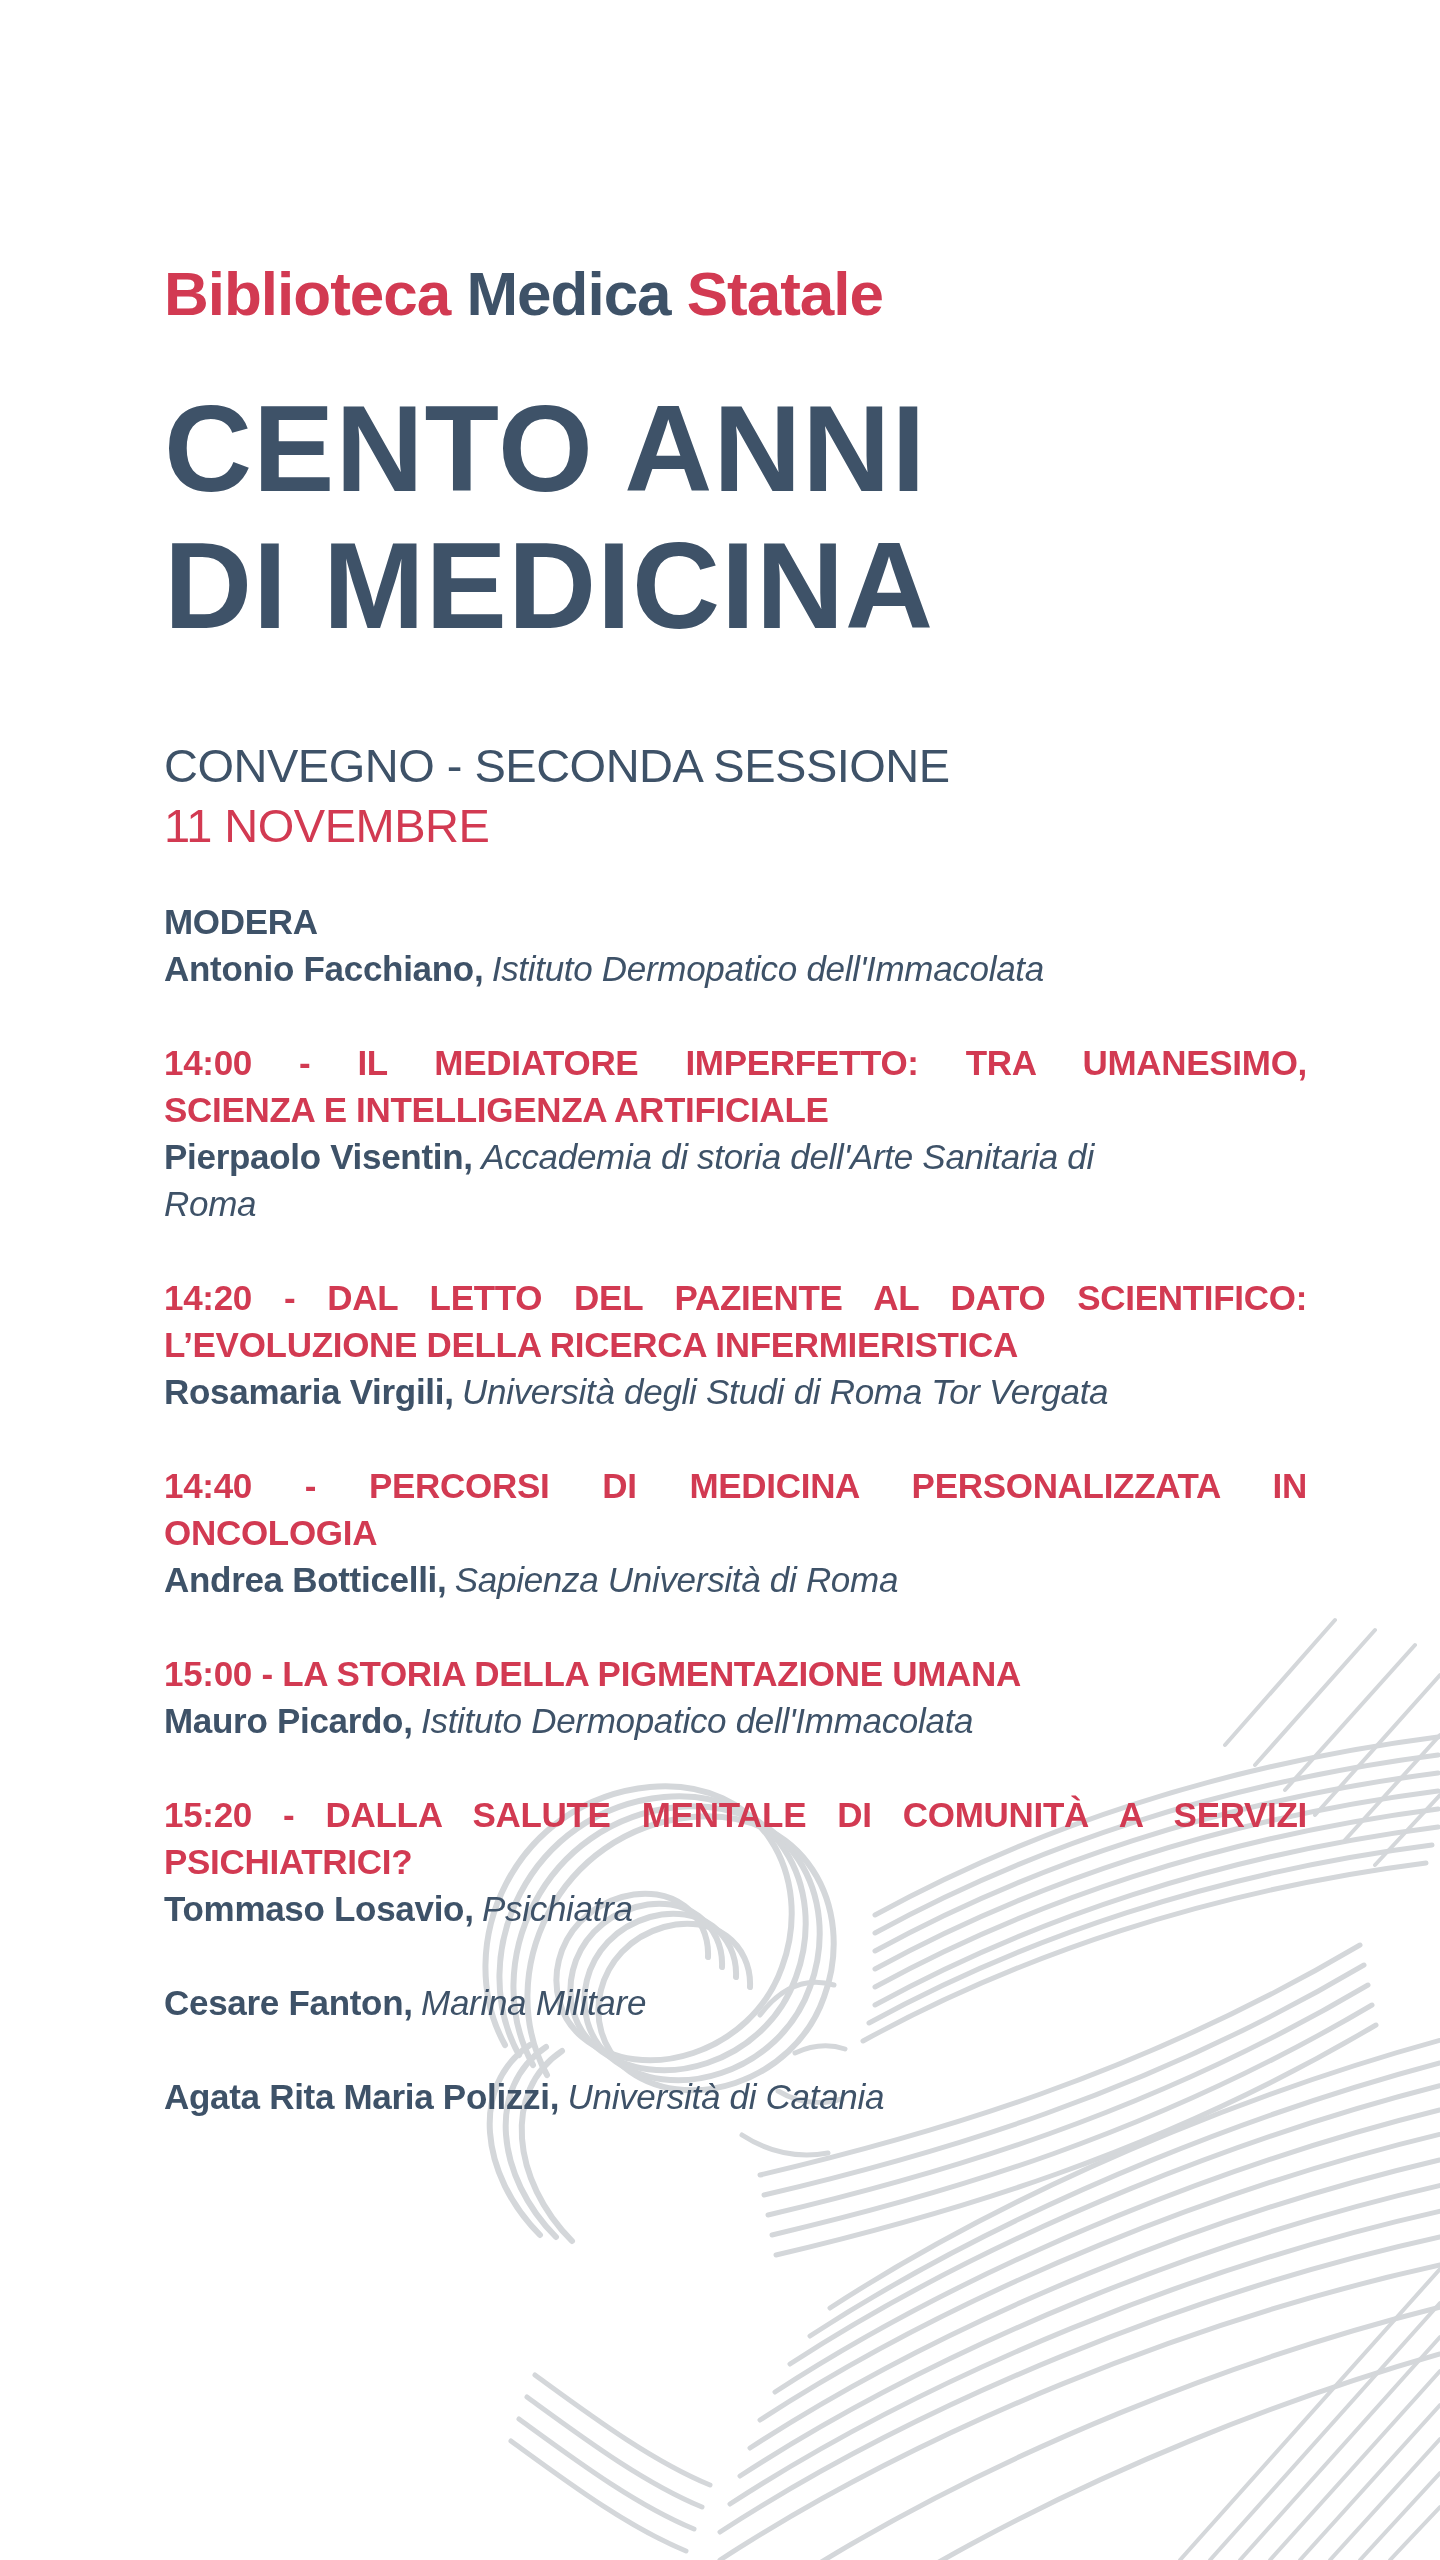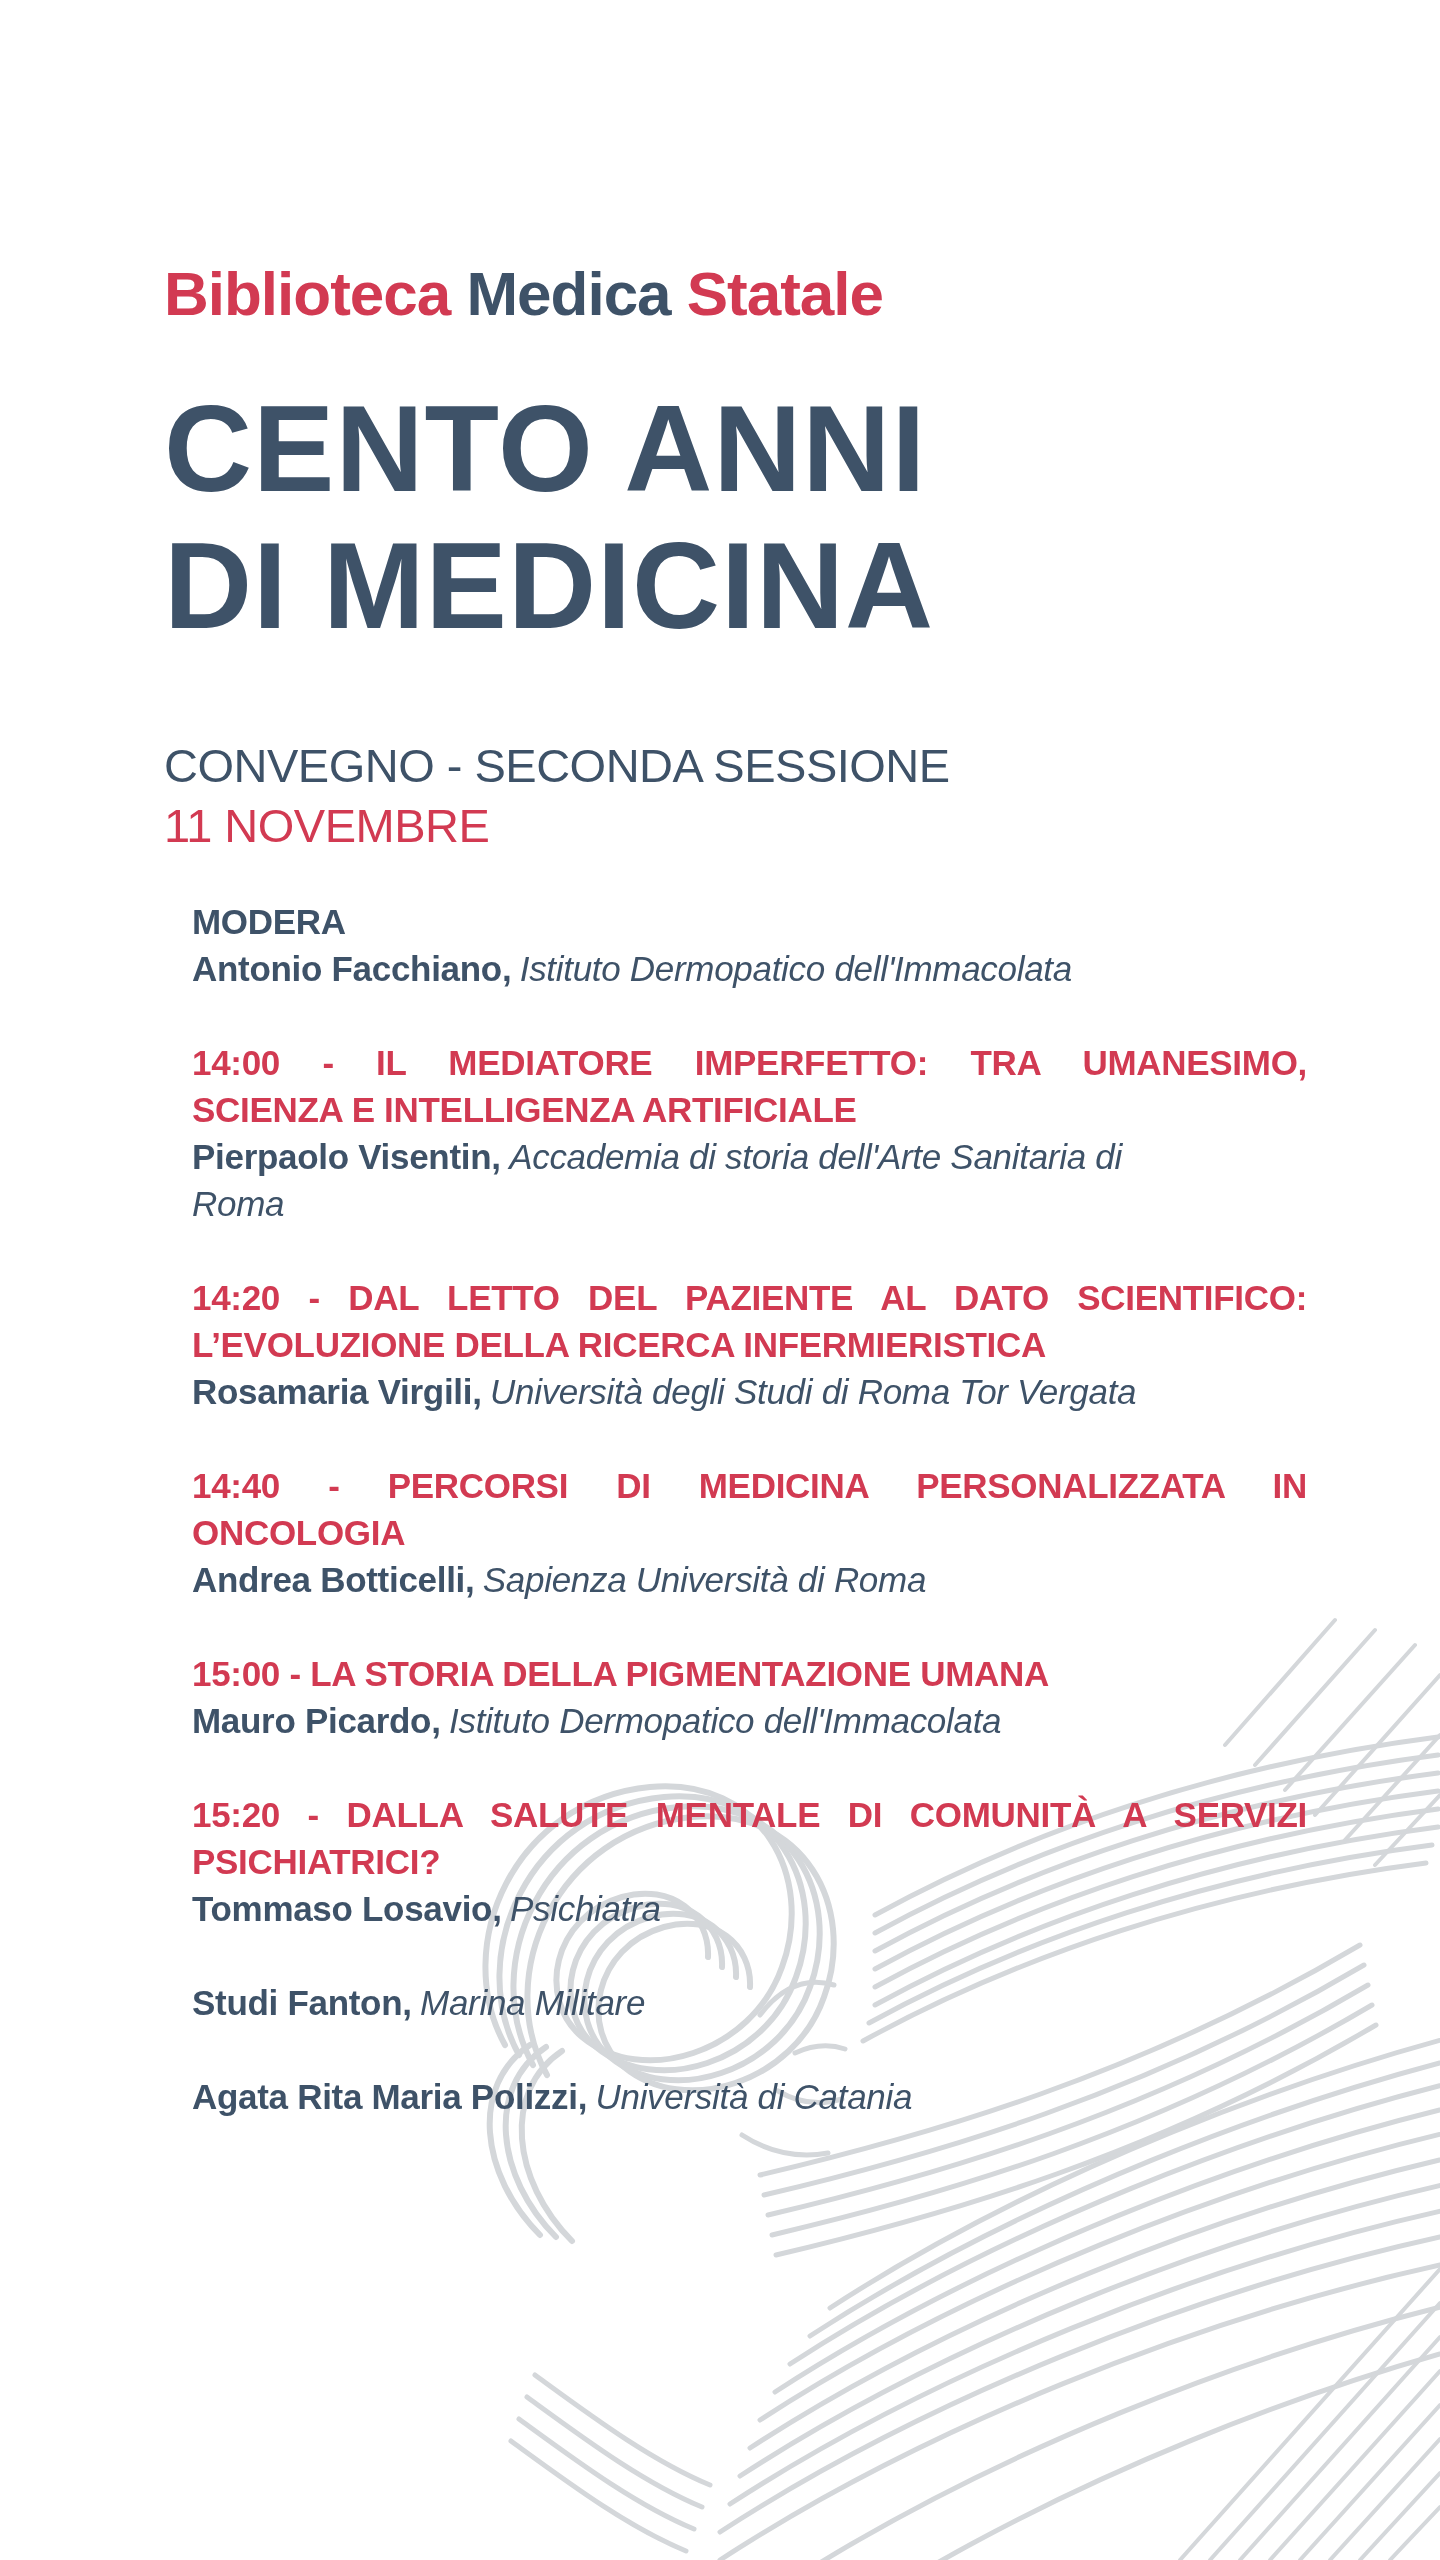--- a/index.html
+++ b/index.html
@@ -36,21 +36,21 @@
   .main-title{
     margin-top:52px;
     color:var(--slate);font-weight:700;font-size:122px;line-height:1.12;
     letter-spacing:1px;white-space:pre-line;
   }
 
   .subtitle-block{margin-top:40px;font-weight:400;font-size:47px;line-height:60px;letter-spacing:-0.5px;}
   .subtitle{color:var(--slate);}
   .date{color:var(--red);}
 
-  .program{margin-top:42px;font-size:35px;line-height:47px;letter-spacing:-0.3px;margin-left:28px;}
+  .program{margin-top:42px;font-size:35px;line-height:47px;letter-spacing:-0.3px;}
   .talk{margin-bottom:47px;}
   .talk:last-child{margin-bottom:0;}
 
   .mod-label{color:var(--slate);font-weight:700;}
 
   .talk-title{color:var(--red);font-weight:700;}
   .talk-title .ln:not(:last-child){
     text-align:justify;text-align-last:justify;
   }
 
@@ -219,21 +219,21 @@
               <div class="ln">15:20 - DALLA SALUTE MENTALE DI COMUNITÀ A SERVIZI</div>
               <div class="ln">PSICHIATRICI?</div>
             </div>
             <div class="speaker">
               <span class="name">Tommaso Losavio,</span><span class="aff">Psichiatra</span>
             </div>
           </div>
 
           <div class="talk">
             <div class="speaker">
-              <span class="name">Studi Fanton,</span><span class="aff">Marina Militare</span>
+              <span class="name">Cesare Fanton,</span><span class="aff">Marina Militare</span>
             </div>
           </div>
 
           <div class="talk">
             <div class="speaker">
               <span class="name">Agata Rita Maria Polizzi,</span><span class="aff">Università di Catania</span>
             </div>
           </div>
         </div>
 

